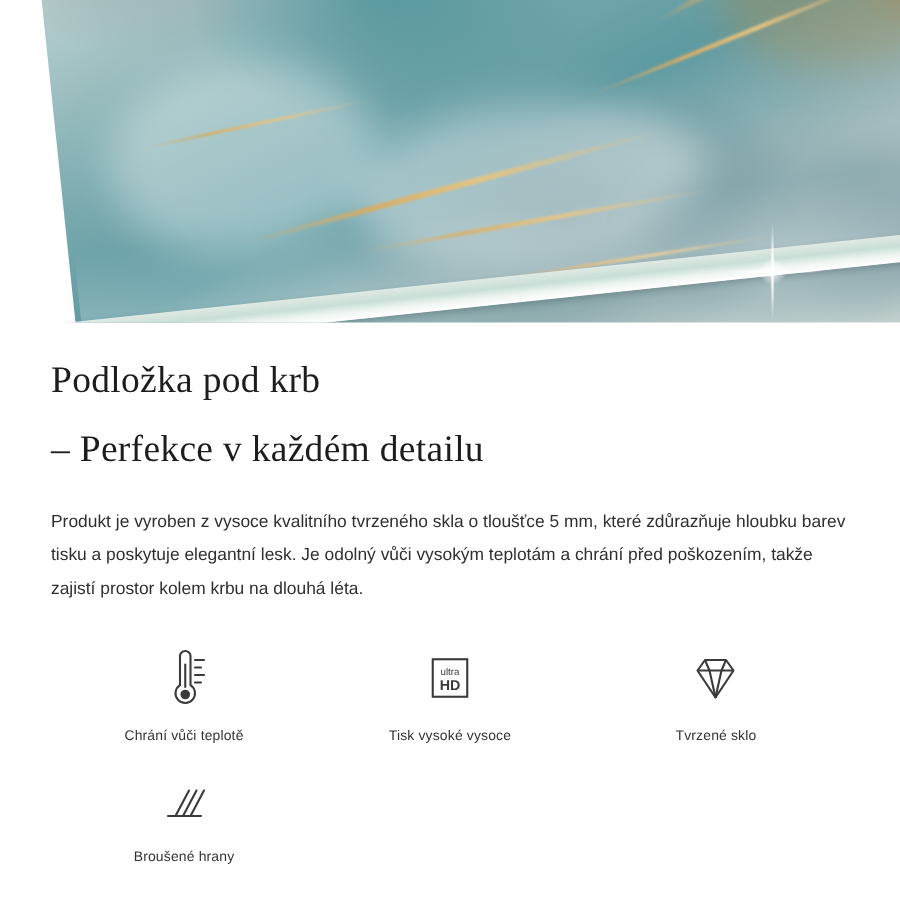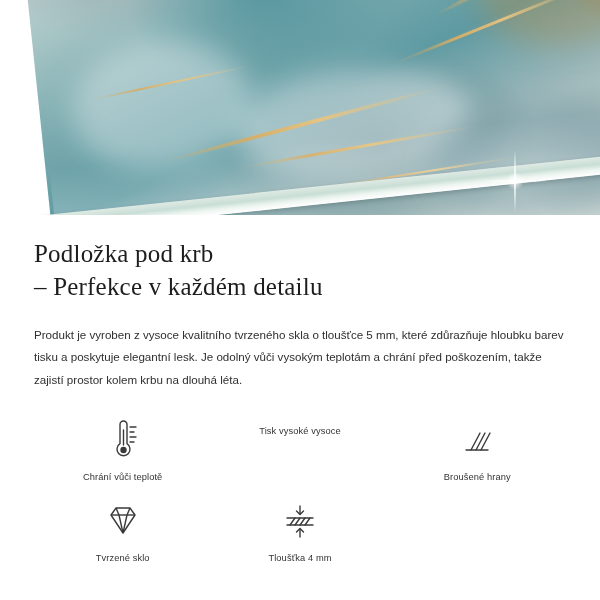--- a/index.html
+++ b/index.html
@@ -138,21 +138,21 @@
   }
   .title {
     margin: 22px 0 0 0;
     font-family: "Liberation Serif", serif;
     font-size: 25px;
     line-height: 1.33;
     font-weight: 400;
     color: #1d1d1d;
     letter-spacing: 0.2px;
   }
-  .title .line2 { display: block; }
+  .title .line2 { display: block; margin-top: 13px; }
   .desc {
     margin: 20px 0 0 0;
     font-size: 11.6px;
     line-height: 1.95;
     color: #2f2f2f;
     max-width: 540px;
   }
 
   
   .features {
@@ -229,63 +229,53 @@
             <line x1="27" y1="9" x2="33" y2="9"></line>
             <line x1="27" y1="14" x2="31" y2="14"></line>
             <line x1="27" y1="19" x2="33" y2="19"></line>
             <line x1="27" y1="24" x2="31" y2="24"></line>
           </svg>
         </div>
         <div class="feature-label">Chrání vůči teplotě</div>
       </div>
 
       <div class="feature">
+        <div class="feature-icon">
+          <svg width="44" height="40" viewBox="0 0 44 40">
+            <rect x="10.5" y="6.5" width="23" height="25" fill="none" stroke="#3a3a3a" stroke-width="1.4"></rect>
+            <text x="22" y="17" text-anchor="middle" font-family="Liberation Sans, sans-serif" font-size="6.5" fill="#3a3a3a">ultra</text>
+            <text x="22" y="27" text-anchor="middle" font-family="Liberation Sans, sans-serif" font-size="9.5" font-weight="bold" fill="#3a3a3a">HD</text>
+          </svg>
+        </div>
         <div class="feature-label">Tisk vysoké vysoce</div>
       </div>
 
-
-      <div class="feature">
-        <div class="feature-icon">
-          <svg width="46" height="40" viewBox="0 0 46 40" fill="none" stroke="#3a3a3a" stroke-width="1.4" stroke-linecap="round">
-            <line x1="12" y1="30" x2="34" y2="30"></line>
-            <line x1="17" y1="30" x2="26" y2="13"></line>
-            <line x1="22" y1="30" x2="31" y2="13"></line>
-            <line x1="27" y1="30" x2="36" y2="13"></line>
-          </svg>
-        </div>
-        <div class="feature-label">Broušené hrany</div>
-      </div>
 
       <div class="feature">
         <div class="feature-icon">
           <svg width="46" height="40" viewBox="0 0 46 40" fill="none" stroke="#3a3a3a" stroke-width="1.4" stroke-linejoin="round">
             <path d="M11 14 L16 7 H30 L35 14 L23 32 Z"></path>
             <line x1="11" y1="14" x2="35" y2="14"></line>
             <line x1="16" y1="7" x2="19" y2="14"></line>
             <line x1="30" y1="7" x2="27" y2="14"></line>
             <line x1="19" y1="14" x2="23" y2="32"></line>
             <line x1="27" y1="14" x2="23" y2="32"></line>
           </svg>
         </div>
         <div class="feature-label">Tvrzené sklo</div>
       </div>
 
       <div class="feature">
         <div class="feature-icon">
-          <svg width="46" height="42" viewBox="0 0 46 42" fill="none" stroke="#3a3a3a" stroke-width="1.4" stroke-linecap="round" stroke-linejoin="round">
-            <line x1="23" y1="6" x2="23" y2="14"></line>
-            <polyline points="19.5,11 23,14.5 26.5,11"></polyline>
-            <line x1="10" y1="18" x2="36" y2="18"></line>
-            <line x1="10" y1="25" x2="36" y2="25"></line>
-            <line x1="13" y1="25" x2="18" y2="18"></line>
-            <line x1="18" y1="25" x2="23" y2="18"></line>
-            <line x1="23" y1="25" x2="28" y2="18"></line>
-            <line x1="28" y1="25" x2="33" y2="18"></line>
-            <line x1="23" y1="37" x2="23" y2="29"></line>
-            <polyline points="19.5,32 23,28.5 26.5,32"></polyline>
-          </svg>
-        </div>
-        <div class="feature-label">Tloušťka 4 mm</div>
-      </div>
+          <svg width="46" height="40" viewBox="0 0 46 40" fill="none" stroke="#3a3a3a" stroke-width="1.4" stroke-linecap="round">
+            <line x1="12" y1="30" x2="34" y2="30"></line>
+            <line x1="17" y1="30" x2="26" y2="13"></line>
+            <line x1="22" y1="30" x2="31" y2="13"></line>
+            <line x1="27" y1="30" x2="36" y2="13"></line>
+          </svg>
+        </div>
+        <div class="feature-label">Broušené hrany</div>
+      </div>
+
 
     </div>
   </div>
 </div>
 
 </body></html>

